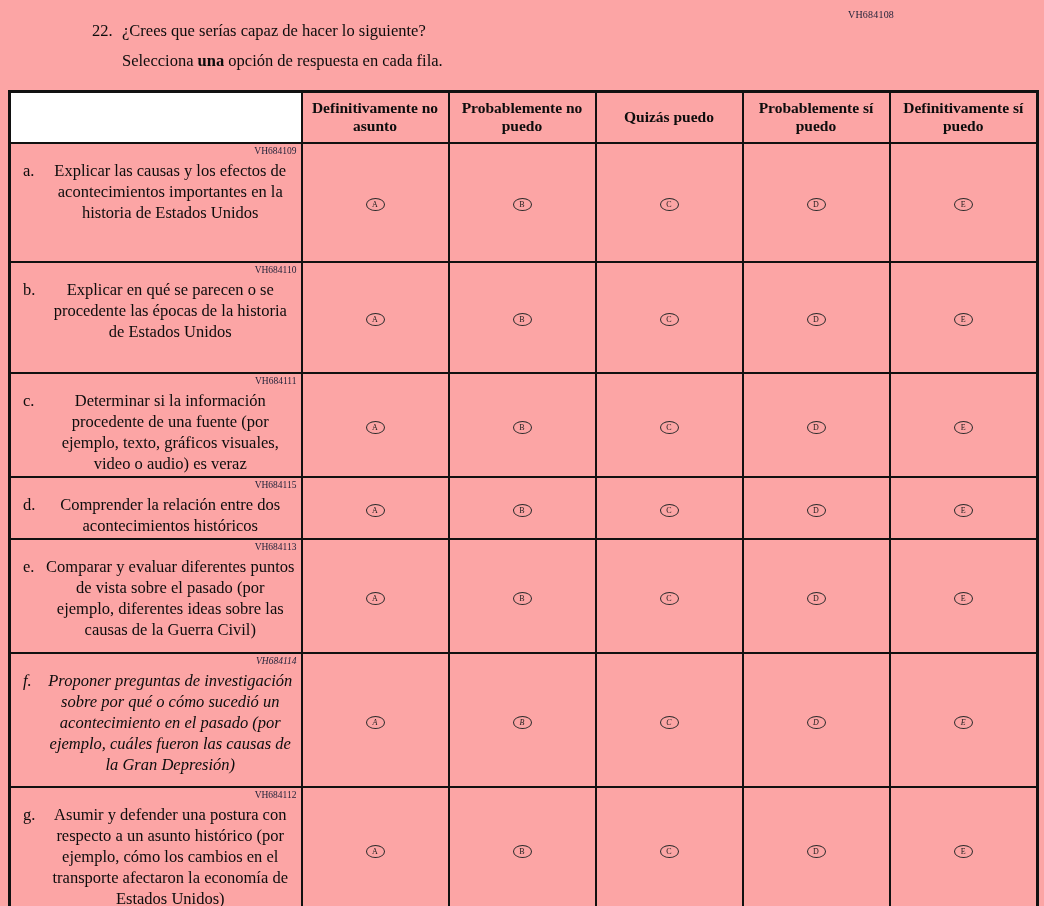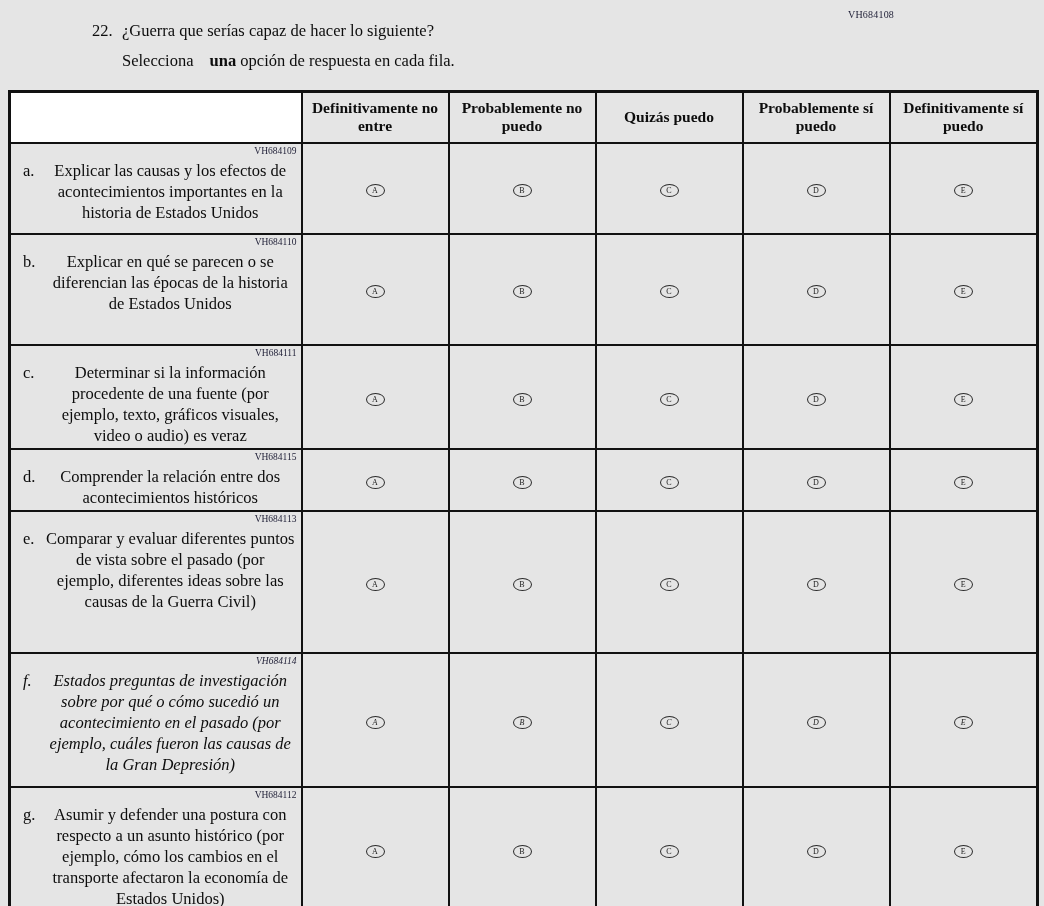--- a/index.html
+++ b/index.html
@@ -6,21 +6,21 @@
     margin: 0;
     padding: 0;
     background: #ffffff;
     font-family: "Liberation Serif", "DejaVu Serif", serif;
     color: #0d0d0d;
   }
   .page {
     position: relative;
     width: 1044px;
     height: 906px;
-    background: #e5e5e5;
+    background: #fca5a5;
     overflow: hidden;
   }
   .vh-top {
     position: absolute;
     top: 9px;
     left: 848px;
     font-size: 10px;
     letter-spacing: 0.2px;
     color: #23233a;
   }
@@ -32,21 +32,21 @@
     font-size: 16.5px;
     line-height: 30px;
   }
   .qline { white-space: nowrap; }
   .qnum {
     font-weight: normal;
     display: inline-block;
     width: 30px;
   }
   .qinstr { padding-left: 30px; }
-  .qinstr b { font-weight: bold; margin-left: 12px; }
+  .qinstr b { font-weight: bold; }
 
   table.grid {
     position: absolute;
     left: 8px;
     top: 90px;
     width: 1028px;
     border-collapse: collapse;
     table-layout: fixed;
   }
   table.grid, table.grid td, table.grid th {
@@ -109,67 +109,67 @@
 </style>
 </head>
 <body>
 
 <div class="page">
 
   <div class="vh-top">VH684108</div>
 
   <div class="question-block">
     <div class="qline">
-      <span class="qnum">22.</span><span>¿Guerra que serías capaz de hacer lo siguiente?</span>
+      <span class="qnum">22.</span><span>¿Crees que serías capaz de hacer lo siguiente?</span>
     </div>
     <div class="qinstr">
       <span>Selecciona </span><b>una</b><span> opción de respuesta en cada fila.</span>
     </div>
   </div>
 
   <table class="grid">
     <colgroup>
       <col style="width: 292px;">
       <col style="width: 147px;">
       <col style="width: 147px;">
       <col style="width: 147px;">
       <col style="width: 147px;">
       <col style="width: 148px;">
     </colgroup>
     <thead>
       <tr id="header-row" style="height: 51px;">
           <th class="stem-head"></th>
-          <th>Definitivamente no entre</th>
+          <th>Definitivamente no asunto</th>
           <th>Probablemente no puedo</th>
           <th>Quizás puedo</th>
           <th>Probablemente sí puedo</th>
           <th>Definitivamente sí puedo</th>
         </tr>
     </thead>
     <tbody id="body-rows">
-        <tr style="height: 91px;">
+        <tr style="height: 119px;">
           <td class="stem">
             <div class="row-code">VH684109</div>
             <div class="item">
               <span class="ltr">a.</span>
               <span class="txt">Explicar las causas y los efectos de acontecimientos importantes en la historia de Estados Unidos</span>
             </div>
           </td>
           <td class="opt"><span class="bubble">A</span></td>
           <td class="opt"><span class="bubble">B</span></td>
           <td class="opt"><span class="bubble">C</span></td>
           <td class="opt"><span class="bubble">D</span></td>
           <td class="opt"><span class="bubble">E</span></td>
         </tr>
         <tr style="height: 111px;">
           <td class="stem">
             <div class="row-code">VH684110</div>
             <div class="item">
               <span class="ltr">b.</span>
-              <span class="txt">Explicar en qué se parecen o se diferencian las épocas de la historia de Estados Unidos</span>
+              <span class="txt">Explicar en qué se parecen o se procedente las épocas de la historia de Estados Unidos</span>
             </div>
           </td>
           <td class="opt"><span class="bubble">A</span></td>
           <td class="opt"><span class="bubble">B</span></td>
           <td class="opt"><span class="bubble">C</span></td>
           <td class="opt"><span class="bubble">D</span></td>
           <td class="opt"><span class="bubble">E</span></td>
         </tr>
         <tr style="height: 93px;">
           <td class="stem">
@@ -192,40 +192,40 @@
               <span class="ltr">d.</span>
               <span class="txt">Comprender la relación entre dos acontecimientos históricos</span>
             </div>
           </td>
           <td class="opt"><span class="bubble">A</span></td>
           <td class="opt"><span class="bubble">B</span></td>
           <td class="opt"><span class="bubble">C</span></td>
           <td class="opt"><span class="bubble">D</span></td>
           <td class="opt"><span class="bubble">E</span></td>
         </tr>
-        <tr style="height: 142px;">
+        <tr style="height: 114px;">
           <td class="stem">
             <div class="row-code">VH684113</div>
             <div class="item">
               <span class="ltr">e.</span>
               <span class="txt">Comparar y evaluar diferentes puntos de vista sobre el pasado (por ejemplo, diferentes ideas sobre las causas de la Guerra Civil)</span>
             </div>
           </td>
           <td class="opt"><span class="bubble">A</span></td>
           <td class="opt"><span class="bubble">B</span></td>
           <td class="opt"><span class="bubble">C</span></td>
           <td class="opt"><span class="bubble">D</span></td>
           <td class="opt"><span class="bubble">E</span></td>
         </tr>
         <tr style="height: 134px; font-style: italic;">
           <td class="stem">
             <div class="row-code">VH684114</div>
             <div class="item">
               <span class="ltr">f.</span>
-              <span class="txt">Estados preguntas de investigación sobre por qué o cómo sucedió un acontecimiento en el pasado (por ejemplo, cuáles fueron las causas de la Gran Depresión)</span>
+              <span class="txt">Proponer preguntas de investigación sobre por qué o cómo sucedió un acontecimiento en el pasado (por ejemplo, cuáles fueron las causas de la Gran Depresión)</span>
             </div>
           </td>
           <td class="opt"><span class="bubble">A</span></td>
           <td class="opt"><span class="bubble">B</span></td>
           <td class="opt"><span class="bubble">C</span></td>
           <td class="opt"><span class="bubble">D</span></td>
           <td class="opt"><span class="bubble">E</span></td>
         </tr>
         <tr style="height: 112px;">
           <td class="stem">

